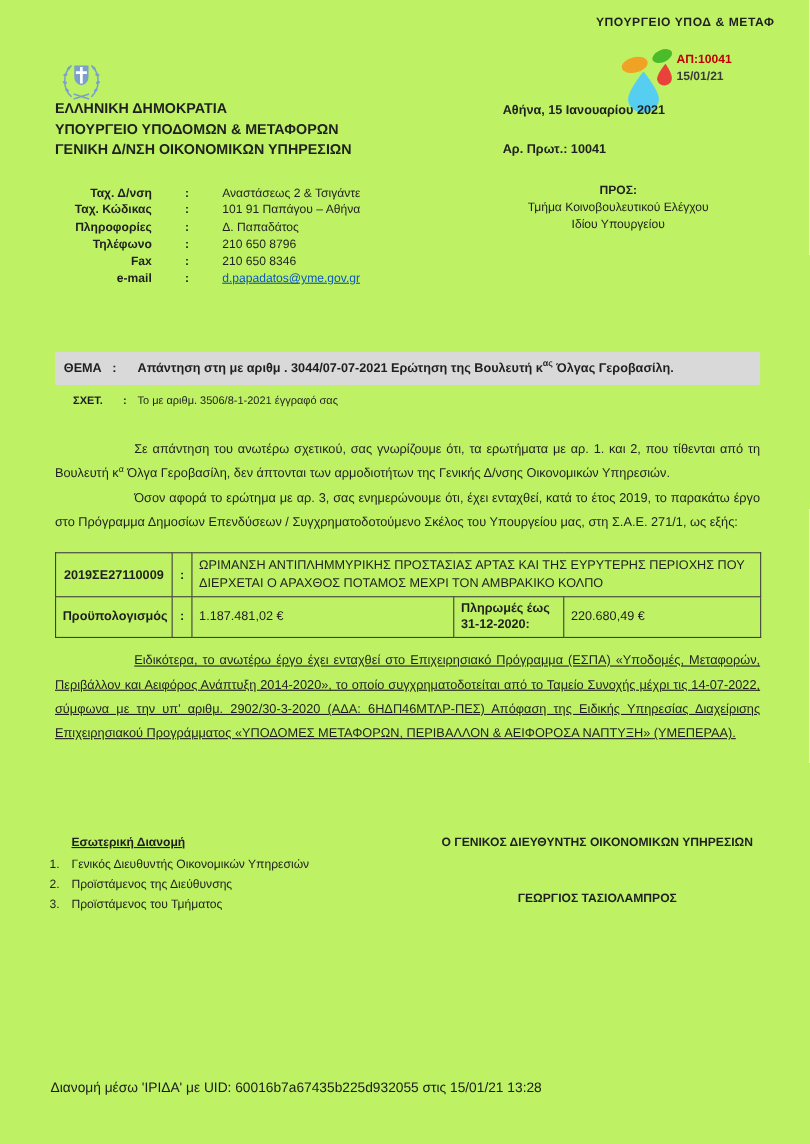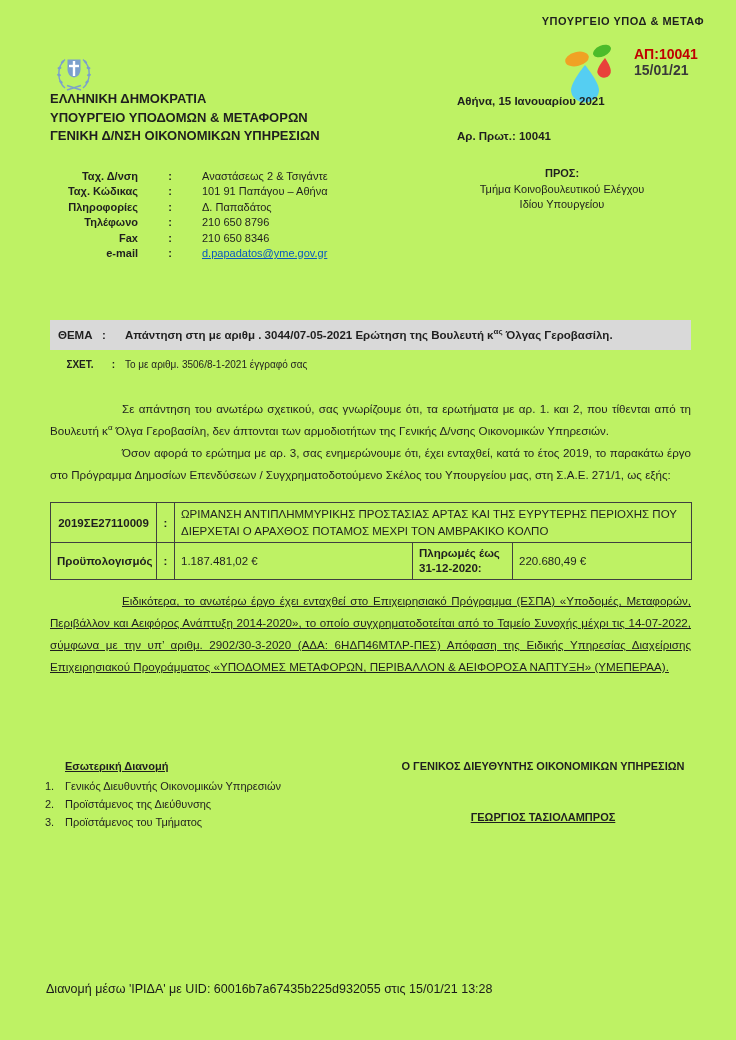--- a/index.html
+++ b/index.html
@@ -9,21 +9,21 @@
   html,body{background:#fff;}
   body{font-family:"Liberation Sans",sans-serif;color:var(--text_dark,#1f1f1f);}
   .page{position:relative;width:736px;height:1040px;background:#bef264;overflow:hidden;}
 
   
   .ministry-short{position:absolute;top:15px;left:480px;width:224px;text-align:right;
     font-size:11px;font-weight:bold;letter-spacing:.5px;}
 
   
   .irida-logo{position:absolute;top:44px;left:564px;}
-  .ap-block{position:absolute;top:46px;left:634px;font-size:14px;font-weight:bold;line-height:16px;}
+  .ap-block{position:absolute;top:46px;left:615px;font-size:11px;font-weight:bold;line-height:16px;}
   .ap-number{color:var(--accent_red,#c00000);}
   .ap-date{color:#3a3a3a;}
 
   
   .emblem{position:absolute;top:55px;left:53px;}
   .org-block{position:absolute;top:90px;left:50px;font-size:13px;font-weight:bold;line-height:18.5px;}
 
   
   .date-block{position:absolute;top:95px;left:457px;font-size:11.5px;font-weight:bold;}
   .proto-line{position:absolute;top:130px;left:457px;font-size:11.5px;font-weight:bold;}
@@ -72,21 +72,21 @@
   .td-blabel{font-weight:bold;}
   .td-plabel{font-weight:bold;line-height:15px;}
 
   
   .distribution{position:absolute;top:757px;left:45px;font-size:11px;line-height:18px;}
   .dist-title{font-weight:bold;text-decoration:underline;margin-left:20px;margin-bottom:2px;}
   .dist-item{display:flex;}
   .dist-num{width:20px;}
   .signature{position:absolute;top:760px;left:398px;width:290px;text-align:center;
     font-size:11px;font-weight:bold;}
-  .sig-name{margin-top:39px;text-decoration:underline;}
+  .sig-name{margin-top:39px;}
 
   
   .irida-footer{position:absolute;top:982px;left:46px;
     font-family:Liberation Sans, sans-serif;font-size:12.5px;color:#1a1a1a;}
 </style>
 </head>
 <body>
 
 <div class="page">
 
@@ -175,21 +175,21 @@
 
   <div class="recipient">
     <div class="pros">ΠΡΟΣ:</div>
     <div>Τμήμα Κοινοβουλευτικού Ελέγχου</div>
     <div>Ιδίου Υπουργείου</div>
   </div>
 
   <div class="subject-bar">
     <span class="s-label">ΘΕΜΑ</span>
     <span class="s-colon">:</span>
-    <span class="subject-text"><span>Απάντηση στη με αριθμ . 3044/07-05-2021 Ερώτηση της Βουλευτή κ</span><sup>ας</sup><span> Όλγας Γεροβασίλη.</span></span>
+    <span class="subject-text"><span>Απάντηση στη με αριθμ . 3044/07-07-2021 Ερώτηση της Βουλευτή κ</span><sup>ας</sup><span> Όλγας Γεροβασίλη.</span></span>
   </div>
 
   <div class="ref-line">
     <span class="s-label" style="margin-left:8px;">ΣΧΕΤ.</span>
     <span class="s-colon">:</span>
     <span>Το με αριθμ. 3506/8-1-2021 έγγραφό σας</span>
   </div>
 
   <div class="body-block body-1">
     <p><span>Σε απάντηση του ανωτέρω σχετικού, σας γνωρίζουμε ότι,  τα ερωτήματα με αρ. 1. και 2,  που τίθενται από τη Βουλευτή κ</span><sup>α</sup><span> Όλγα  Γεροβασίλη,  δεν άπτονται των αρμοδιοτήτων της Γενικής Δ/νσης Οικονομικών Υπηρεσιών.</span></p>

